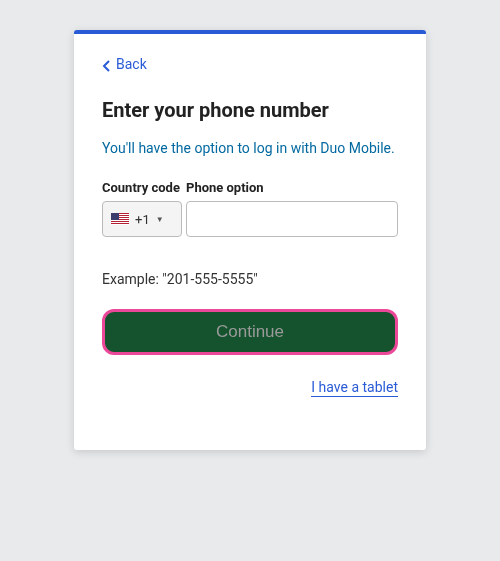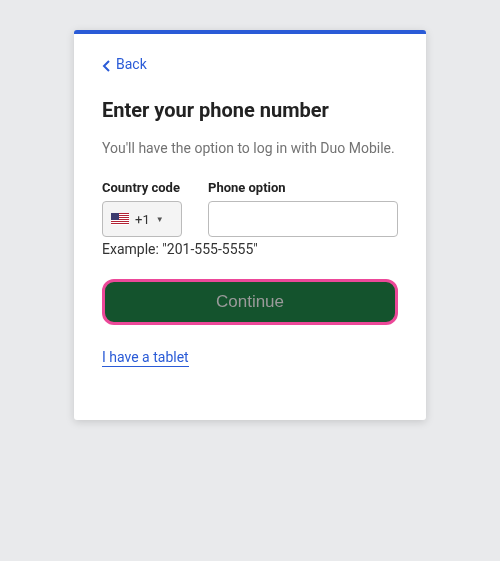--- a/index.html
+++ b/index.html
@@ -40,27 +40,27 @@
       height: 12px;
     }
     .title {
       font-size: 20px;
       font-weight: 700;
       color: #222;
       margin-bottom: 18px;
     }
     .subtitle {
       font-size: 14px;
-      color: #737373;
+      color: #0369a1;
       margin-bottom: 24px;
     }
     .row {
       display: flex;
-      gap: 26px;
-      margin-bottom: 4px;
+      gap: 4px;
+      margin-bottom: 34px;
     }
     .field-group {
       display: flex;
       flex-direction: column;
     }
     .field-group.cc {
       flex: 0 0 auto;
     }
     .field-group.pn {
       flex: 1;
@@ -139,21 +139,21 @@
       height: 46px;
       border: 3px solid #ec4899;
       background: #14532d;
       color: #9a9a9a;
       font-size: 17px;
       border-radius: 12px;
       cursor: pointer;
       margin-bottom: 22px;
     }
     .tablet-link-row {
-      text-align: left;
+      text-align: right;
       margin-bottom: 32px;
     }
     .tablet-link {
       color: #2a5bd7;
       font-size: 14px;
       text-decoration: none;
       border-bottom: 1px solid #2a5bd7;
       padding-bottom: 1px;
       cursor: pointer;
     }

